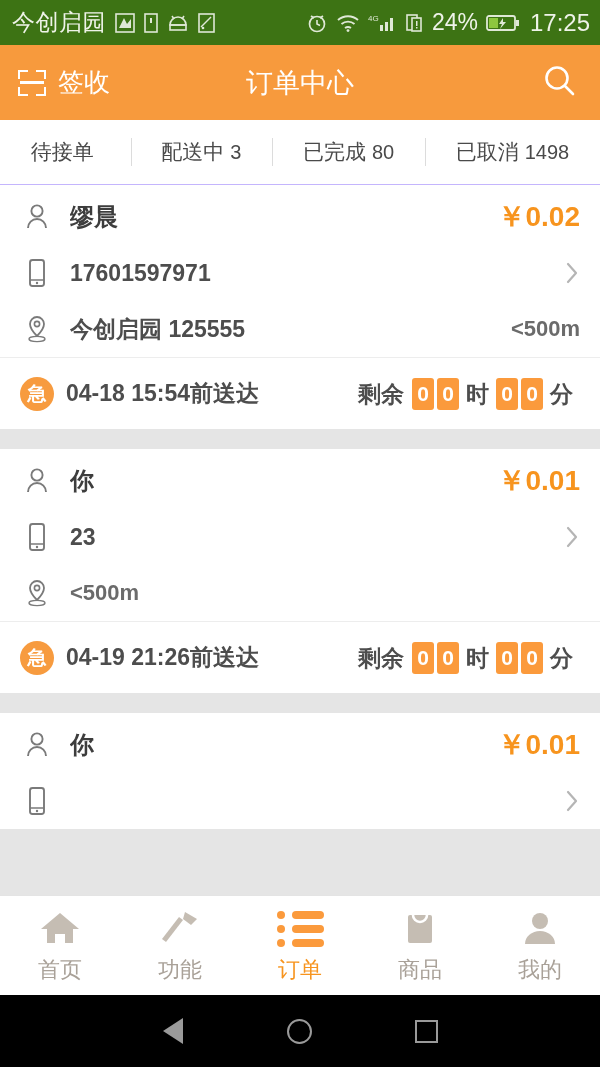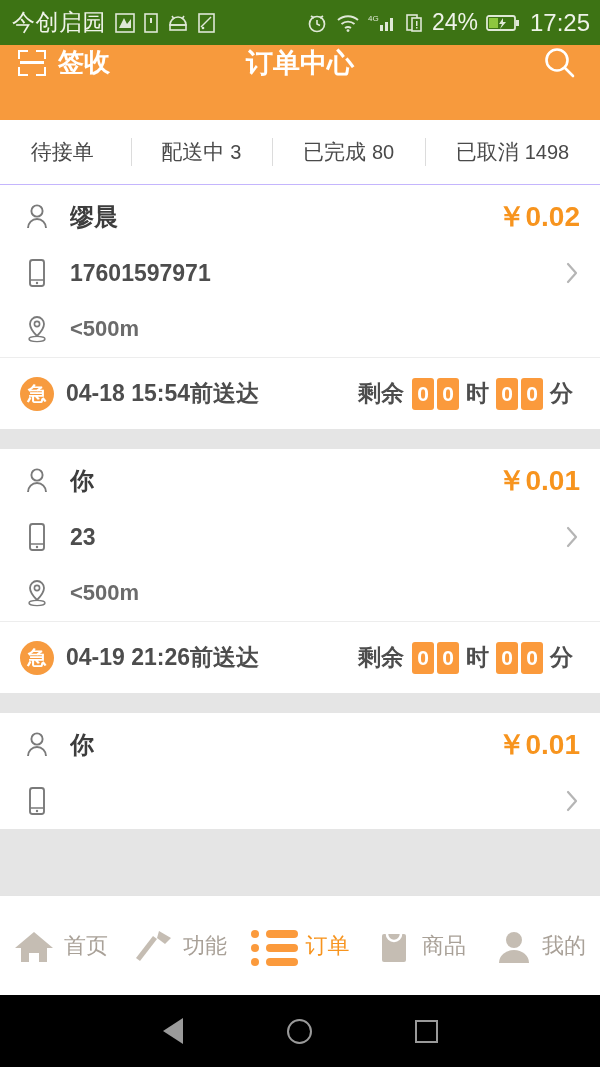--- a/index.html
+++ b/index.html
@@ -19,22 +19,22 @@
   }
   .sb-left { display:flex; align-items:center; gap:9px; }
   .sb-carrier { font-size:23px; letter-spacing:0.5px; color:#eef3e8; }
   .sb-right { position:absolute; right:10px; display:flex; align-items:center; gap:8px; }
   .sb-icon { display:inline-flex; align-items:center; justify-content:center; }
   .sb-pct { font-size:23px; color:#eef3e8; }
   .sb-time { font-size:24px; color:#eef3e8; margin-left:2px; }
 
   
   .appbar {
-    flex:0 0 75px; background:#f79a3d; display:flex; align-items:flex-start;
-    position:relative; padding:0 18px;font-weight:bold;
+    flex:0 0 75px; background:#f79a3d; display:flex; align-items:center;
+    position:relative; padding:0 18px;
   }
   .appbar-left { display:flex; align-items:center; gap:12px; cursor:pointer; z-index:2; }
   .scan-ico { width:28px; height:26px; position:relative; }
   .scan-ico i {
     position:absolute; width:10px; height:9px; border:2.5px solid #fff;
   }
   .scan-ico i.tl { top:0; left:0; border-right:none; border-bottom:none; }
   .scan-ico i.tr { top:0; right:0; border-left:none; border-bottom:none; }
   .scan-ico i.bl { bottom:0; left:0; border-right:none; border-top:none; }
   .scan-ico i.br { bottom:0; right:0; border-left:none; border-top:none; }
@@ -91,36 +91,36 @@
   .card-foot {
     border-top:1px solid #ededed; height:72px; display:flex; align-items:center;
     padding:0 20px;
   }
   .urgent {
     width:34px; height:34px; border-radius:50%; background:#f79b3f; color:#fff;
     display:flex; align-items:center; justify-content:center; font-size:19px;
     flex:0 0 34px; margin-right:12px;
   }
   .deadline { font-size:23px; color:#4d4d4d; }
-  .countdown { margin-left:auto; display:flex; align-items:center; font-size:23px; color:#4d4d4d; }
+  .countdown { margin-left:auto; display:flex; align-items:flex-end; font-size:23px; color:#4d4d4d; }
   .cd-label { margin-right:8px; }
   .cd-unit { margin:0 7px; }
   .digits { display:flex; gap:3px; }
   .digit {
     background:#fb9a3c; color:#fff; border-radius:3px; min-width:22px; height:32px;
     display:flex; align-items:center; justify-content:center; font-size:21px;
   }
 
   
   .bottomnav {
     flex:0 0 100px; background:#fff; border-top:1px solid #e4e4e4;
     display:flex; align-items:center;
   }
   .navitem {
-    flex:1 1 20%; display:flex; flex-direction:row; align-items:center;
+    flex:1 1 20%; display:flex; flex-direction:column; align-items:center;
     justify-content:center; gap:8px; cursor:pointer;
   }
   .navlabel { font-size:22px; color:#a9a198; }
   .navitem.active .navlabel { color:#f7941e; }
   .navicon { height:40px; display:flex; align-items:flex-end; justify-content:center; }
   .listicon { display:flex; flex-direction:column; gap:6px; }
   .listicon .lrow { display:flex; align-items:center; gap:7px; }
   .listicon .dot { width:8px; height:8px; border-radius:50%; background:#fb9a3c; }
   .listicon .bar { width:32px; height:8px; border-radius:4px; background:#fb9a3c; }
 
@@ -287,20 +287,21 @@
           </span>
         </div>
         <div class="row">
           <span class="ico">
             <svg width="26" height="30" viewBox="0 0 26 30">
                 <path d="M13 3 a7 7 0 0 1 7 7 c0 5 -7 12 -7 12 s-7 -7 -7 -12 a7 7 0 0 1 7 -7 z" fill="none" stroke="#7a7a7a" stroke-width="1.8"></path>
                 <circle cx="13" cy="10" r="2.6" fill="none" stroke="#7a7a7a" stroke-width="1.6"></circle>
                 <ellipse cx="13" cy="25" rx="8" ry="2.6" fill="none" stroke="#7a7a7a" stroke-width="1.4"></ellipse>
               </svg>
           </span>
+          <span class="row-main">今创启园 125555</span>
           <span class="dist">&lt;500m</span>
         </div>
       </div>
       <div class="card-foot">
         <span class="urgent">急</span>
         <span class="deadline">04-18 15:54前送达</span>
         <span class="countdown">
           <span class="cd-label">剩余</span>
           <span class="digits">
             <span class="digit">0</span>

